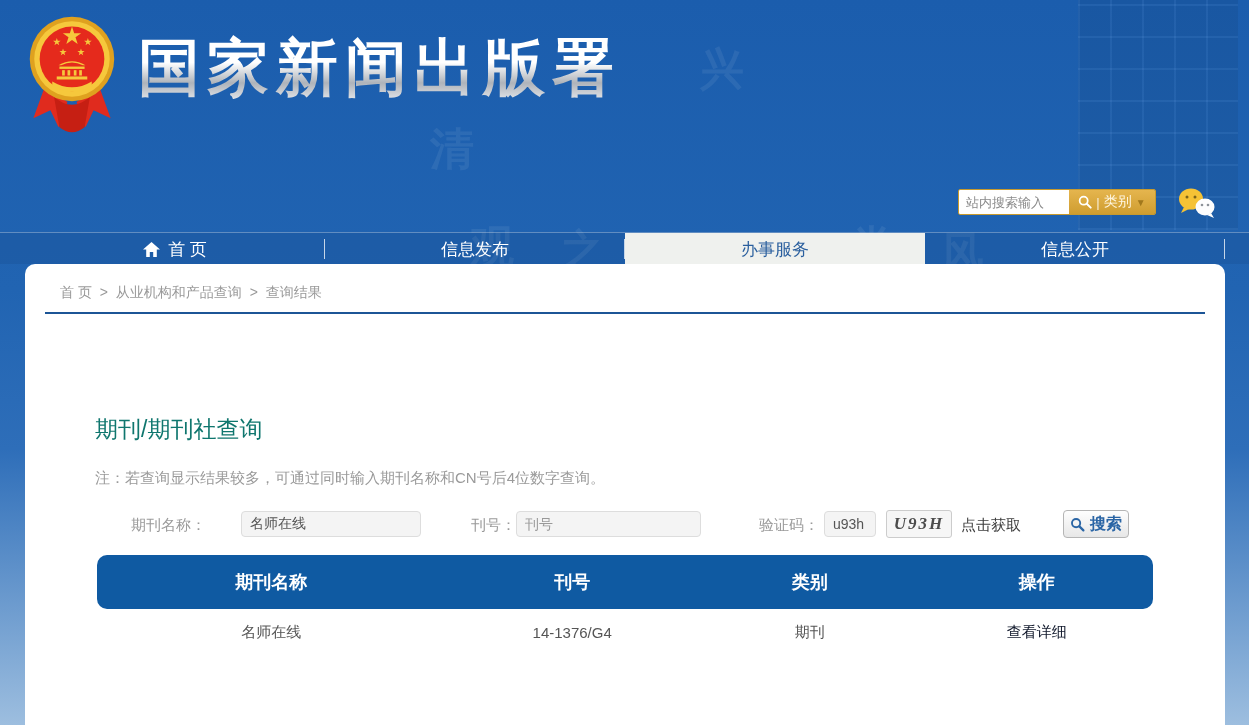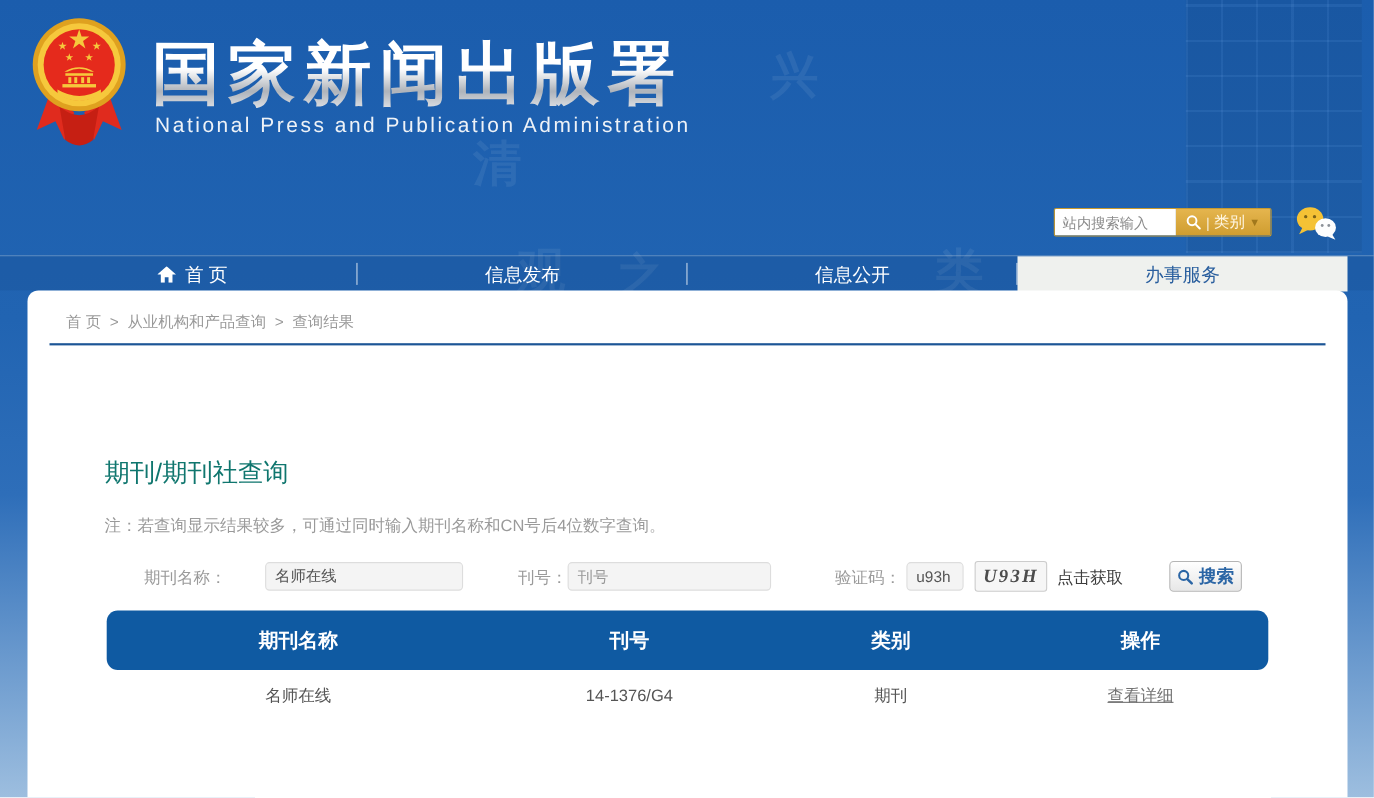--- a/index.html
+++ b/index.html
@@ -101,21 +101,21 @@
   .rtable { position:absolute; left:72px; top:291px; width:1056px; }
   .rt-head {
     display:flex; height:54px; align-items:center; background:#0f5aa2;
     border-radius:10px; color:#fff; font-size:18px; font-weight:bold;
   }
   .rt-row { display:flex; height:46px; align-items:center; font-size:15px; color:#555; }
   .c1 { width:33%; text-align:center; }
   .c2 { width:24%; text-align:center; }
   .c3 { width:21%; text-align:center; }
   .c4 { width:22%; text-align:center; }
-  .detail-link { cursor:pointer; color:#737373;text-decoration:underline; }
+  .detail-link { cursor:pointer; color:#0f172a; }
 </style>
 </head>
 <body>
 
 <div id="stage">
 
   <div class="header">
     <div class="seal-grid"></div>
     <span class="wm" style="left:470px; top:218px;">观</span>
     <span class="wm" style="left:560px; top:222px;">之</span>
@@ -144,21 +144,20 @@
           <rect x="45" y="62.5" width="3" height="6"></rect>
           <rect x="52" y="62.5" width="3" height="6"></rect>
           <rect x="58" y="62.5" width="3" height="6"></rect>
           <rect x="33" y="69.5" width="34" height="3.4"></rect>
           <path d="M28 75 Q50 88 72 75 L72 80 Q50 93 28 80 Z"></path>
         </g>
       </svg>
     </div>
 
     <div class="site-title">国家新闻出版署</div>
-    <div class="site-sub">National Press and Publication Administration</div>
 
     <div class="search-bar">
       <input class="search-input" placeholder="站内搜索输入" style="">
       <div class="search-gold">
         <span style="display:inline-flex;">
           <svg width="14" height="14" viewBox="0 0 16 16">
               <circle cx="6.5" cy="6.5" r="4.6" fill="none" stroke="#fff" stroke-width="2"></circle>
               <line x1="10" y1="10" x2="14.5" y2="14.5" stroke="#fff" stroke-width="2.2" stroke-linecap="round"></line>
             </svg>
         </span>
@@ -187,25 +186,25 @@
       <span class="home-ico">
         <svg width="17" height="15" viewBox="0 0 17 15">
             <path d="M8.5 0 L17 7.5 H13.8 V15 H10.2 V10 H6.8 V15 H3.2 V7.5 H0 Z" fill="#fff"></path>
           </svg>
       </span>
       <span>首 页</span>
     </div>
     <div class="nav-item">
       <span>信息发布</span>
     </div>
+    <div class="nav-item active">
+      <span>办事服务</span>
+    </div>
     <div class="nav-item">
       <span>信息公开</span>
-    </div>
-    <div class="nav-item active">
-      <span>办事服务</span>
     </div>
   </div>
 
   <div class="panel">
 
     <div class="breadcrumb">
       <span class="crumb-link">首 页</span>
       <span>&gt;</span>
       <span class="crumb-link">从业机构和产品查询</span>
       <span>&gt;</span>

